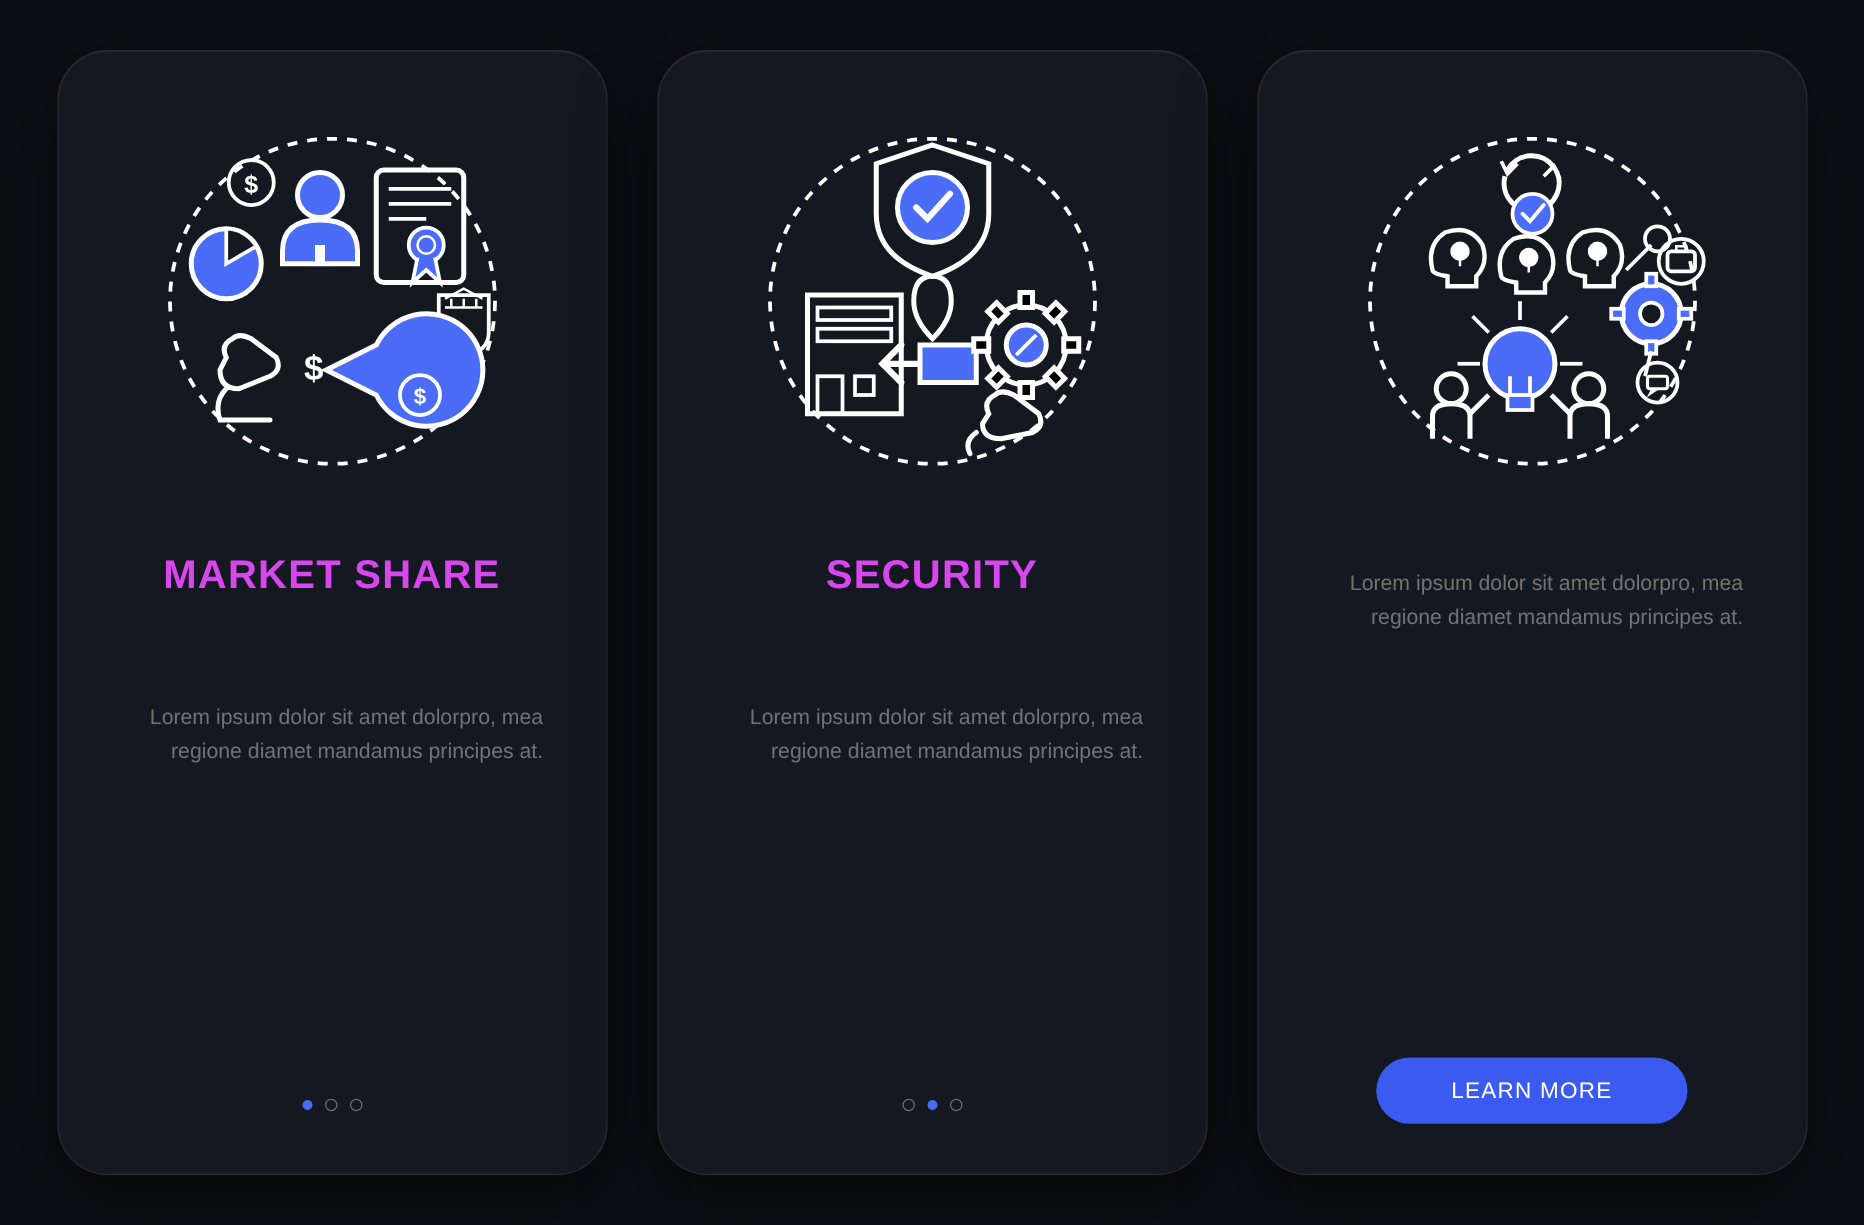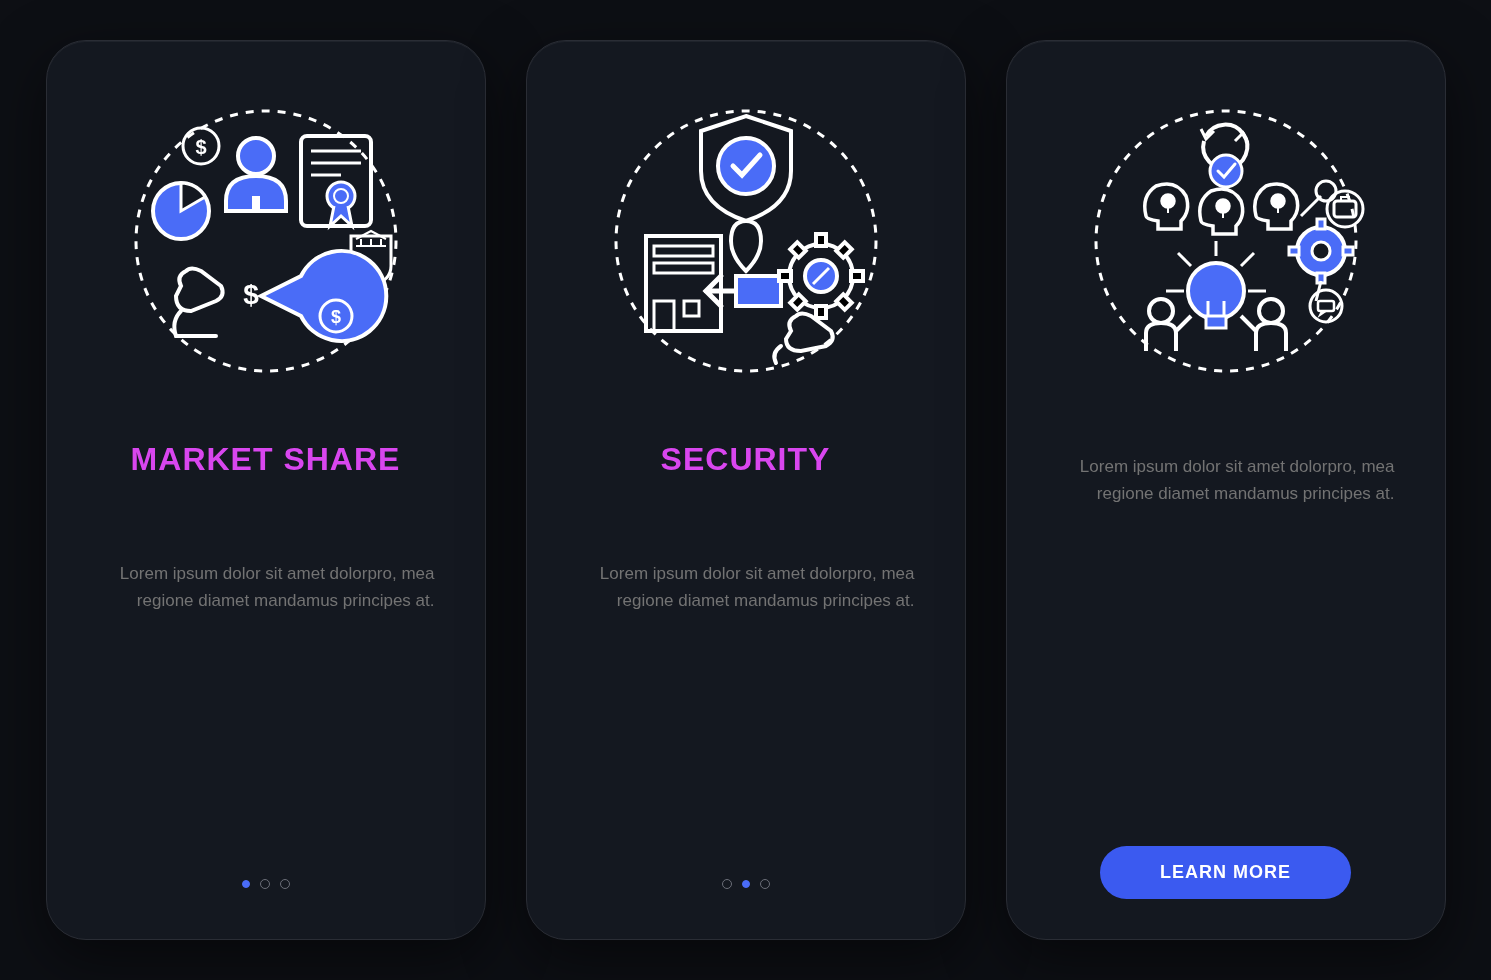--- a/index.html
+++ b/index.html
@@ -85,21 +85,21 @@
     
     .cta-button {
       position: absolute;
       bottom: 40px;
       background: #3b5af0;
       color: #ffffff;
       border: none;
       border-radius: 30px;
       padding: 16px 60px;
       font-size: 18px;
-      font-weight: 700;
+      font-weight: 400;
       letter-spacing: 1px;
       cursor: pointer;
     }
     
     svg {
       overflow: visible;
     }
   </style>
 </head>
 <body>

